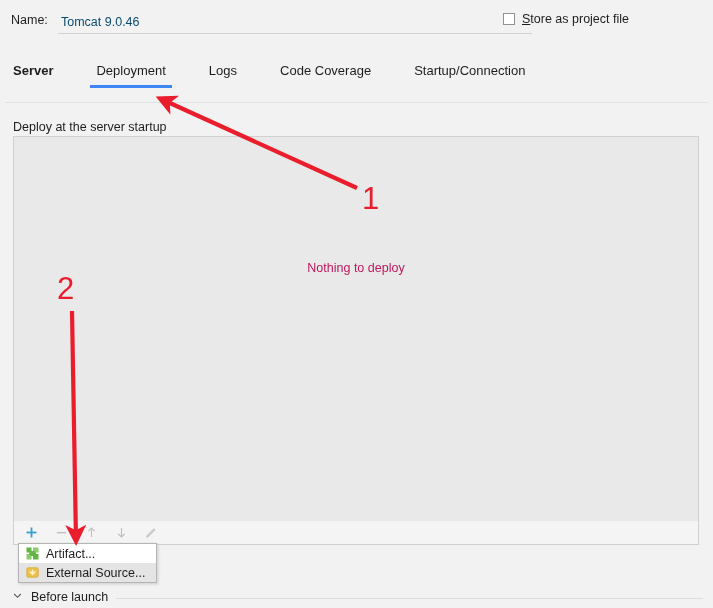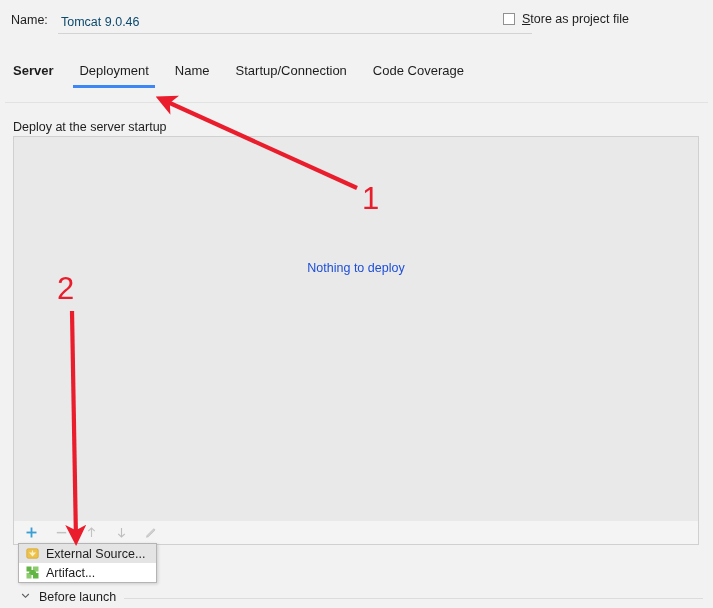--- a/index.html
+++ b/index.html
@@ -75,20 +75,21 @@
     align-items: flex-start;
   }
   .tab {
     position: relative;
     padding: 3px 0 10px 0;
     margin-right: 26px;
     font-size: 13px;
     color: #1d1d1d;
     cursor: default;
     white-space: nowrap;
+    margin-left: 17px;
   }
   .tab:first-child { margin-left: 13px; font-weight: bold; }
   .tab.active::after {
     content: "";
     position: absolute;
     left: -6px; right: -6px;
     bottom: 0;
     height: 3px;
     background: #3d86f5;
   }
@@ -115,21 +116,21 @@
     background: #e9e9e9;
     border: 1px solid #d0d0d0;
     box-sizing: border-box;
   }
   #empty-text {
     position: absolute;
     left: 0; right: 0;
     top: 124px;
     text-align: center;
     font-size: 12.5px;
-    color: #1d4ed8;
+    color: #be185d;
   }
   #list-toolbar {
     position: absolute;
     left: 8px; top: 418px;
     width: 686px; height: 24px;
     background: #f4f4f4;
     border: 1px solid #d0d0d0;
     border-top: none;
     box-sizing: border-box;
     display: flex;
@@ -178,21 +179,21 @@
   }
 
   
   #before-launch {
     position: absolute;
     left: 0; top: 586px;
     width: 713px; height: 22px;
     display: flex;
     align-items: center;
     gap: 8px;
-    padding-left: 20px;
+    padding-left: 12px;
     box-sizing: border-box;
     background: #f2f2f2;
   }
   #bl-label {
     font-size: 12.5px;
     color: #1d1d1d;
     white-space: nowrap;
   }
   #bl-rule {
     flex: 1 1 auto;
@@ -231,23 +232,23 @@
     <span class="checkbox-box"></span>
     <span id="store-label">
       <span class="mn">S</span><span>tore as project file</span>
     </span>
   </div>
 </div>
 
 <div id="tabs">
   <div class="tab"><span>Server</span></div>
   <div class="tab active"><span>Deployment</span></div>
-  <div class="tab"><span>Name</span></div>
+  <div class="tab"><span>Logs</span></div>
+  <div class="tab"><span>Code Coverage</span></div>
   <div class="tab"><span>Startup/Connection</span></div>
-  <div class="tab"><span>Code Coverage</span></div>
 </div>
 
 <div id="panel">
   <span id="deploy-label">Deploy at the server startup</span>
 
   <div id="list-box">
     <div id="empty-text">Nothing to deploy</div>
   </div>
 
   <div id="list-toolbar">
@@ -274,41 +275,41 @@
     </div>
     <div class="tbtn">
       <svg width="14" height="14" viewBox="0 0 14 14" aria-hidden="true">
         <path d="M2.5 11.3 L3.1 9.4 L9.8 2.7 L11.1 4.0 L4.4 10.7 Z" fill="#cfcfcf" stroke="#bdbdbd" stroke-width="0.7"></path>
       </svg>
     </div>
   </div>
 </div>
 
 <div id="popup">
-  <div class="menu-item hovered">
-    <span class="menu-icon">
-      <svg width="13" height="13" viewBox="0 0 13 13" aria-hidden="true">
-        <rect x="0.8" y="1.8" width="11.4" height="9.4" rx="1.4" fill="#edc24c" stroke="#d4a425" stroke-width="0.7"></rect>
-        <path d="M6.5 3.6 L6.5 7.6 M4.1 6.0 L6.5 8.6 L8.9 6.0 Z" stroke="#fdf0c4" stroke-width="1.1" fill="#fdf0c4"></path>
-      </svg>
-    </span>
-    <span>External Source...</span>
-  </div>
   <div class="menu-item">
     <span class="menu-icon">
       <svg width="13" height="13" viewBox="0 0 13 13" aria-hidden="true">
         <rect x="0.5" y="0.5" width="5" height="5" fill="#62b543"></rect>
         <rect x="7" y="0.5" width="5.5" height="5" fill="#8bcc6f"></rect>
         <rect x="0.5" y="7" width="5" height="5.5" fill="#8bcc6f"></rect>
         <rect x="7" y="7" width="5.5" height="5.5" fill="#62b543"></rect>
         <rect x="4.6" y="4" width="4" height="5" fill="#62b543"></rect>
         <rect x="3.2" y="5.3" width="6.8" height="2.6" fill="#62b543"></rect>
       </svg>
     </span>
     <span>Artifact...</span>
+  </div>
+  <div class="menu-item hovered">
+    <span class="menu-icon">
+      <svg width="13" height="13" viewBox="0 0 13 13" aria-hidden="true">
+        <rect x="0.8" y="1.8" width="11.4" height="9.4" rx="1.4" fill="#edc24c" stroke="#d4a425" stroke-width="0.7"></rect>
+        <path d="M6.5 3.6 L6.5 7.6 M4.1 6.0 L6.5 8.6 L8.9 6.0 Z" stroke="#fdf0c4" stroke-width="1.1" fill="#fdf0c4"></path>
+      </svg>
+    </span>
+    <span>External Source...</span>
   </div>
 </div>
 
 <div id="before-launch">
   <span>
     <svg width="11" height="11" viewBox="0 0 11 11" aria-hidden="true">
       <path d="M2.2 4 L5.5 7.3 L8.8 4" stroke="#5a5a5a" stroke-width="1.1" fill="none"></path>
     </svg>
   </span>
   <span id="bl-label">Before launch</span>

